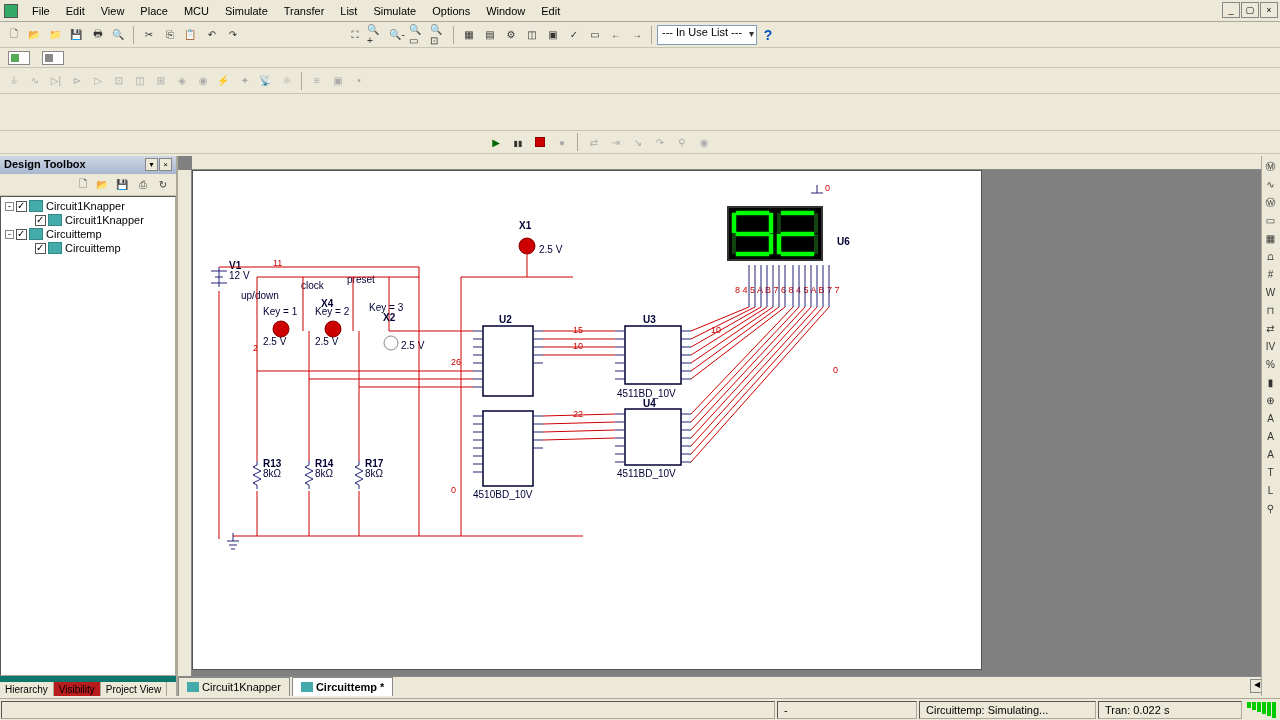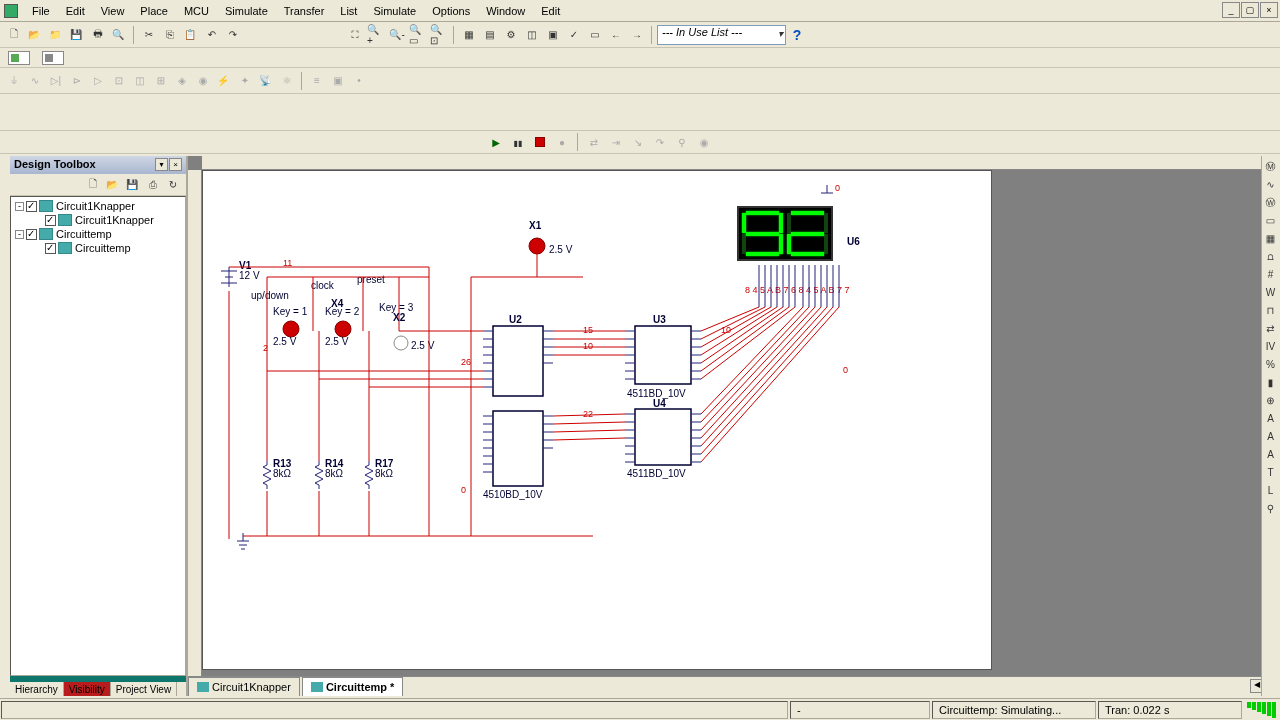--- a/index.html
+++ b/index.html
@@ -28,21 +28,21 @@
 .pause-btn::before { content:"▮▮"; font-size:8px; color:#333;}
 
 
 .switch-bar { height: 20px; background:#ece9d8; border-bottom:1px solid #c8c5b5; display:flex; padding-left:8px; gap:12px; align-items:center;}
 .switch-bar .sw { border:1px solid #888; background:#fff; height:14px; width:22px; position:relative; }
 .switch-bar .sw::before { content:""; position:absolute; left:2px; top:2px; width:8px; height:8px; background:#888;}
 .switch-bar .sw.on::before { background:#5a5;}
 .switch-bar .sw.on { }
 
 
-.workspace { position: absolute; top: 108px; bottom: 24px; left: 0; right: 0; display: flex; padding-left: 10px; }
+.workspace { position: absolute; top: 108px; bottom: 24px; left: 0; right: 0; display: flex; }
 
 
 .toolbox { width: 178px; background: #ece9d8; border-right: 2px solid #aca899; display: flex; flex-direction: column; }
 .toolbox-title { height: 18px; background: linear-gradient(#cfd7e5,#a8b6cf); padding: 2px 4px; font-weight: bold; display:flex; justify-content:space-between;}
 .toolbox-title .btns { display:flex; gap:1px; }
 .toolbox-title button { width:13px; height:13px; border:1px solid #888; background:#ece9d8; font-size:8px; line-height:1;}
 .toolbox-tb { height:22px; border-bottom:1px solid #c8c5b5; display:flex; align-items:center; justify-content:flex-end; gap:2px; padding:0 4px;}
 .toolbox-tb .tbtn { width:18px; height:18px;}
 .tree { flex:1; background:#fff; border:1px inset #aca899; overflow:auto; font-size:11px; padding:2px;}
 .tree-item { display:flex; align-items:center; padding:1px 0; white-space:nowrap;}
@@ -163,21 +163,21 @@
   <div class="tbtn">▦</div>
   <div class="tbtn">▤</div>
   <div class="tbtn">⚙</div>
   <div class="tbtn">◫</div>
   <div class="tbtn">▣</div>
   <div class="tbtn">✓</div>
   <div class="tbtn">▭</div>
   <div class="tbtn">←</div>
   <div class="tbtn">→</div>
   <div class="sep"></div>
-  <div class="combo" style="width:129px;font-style:italic;">--- In Use List ---</div>
+  <div class="combo" style="width:100px;">--- In Use List ---</div>
   <div class="tbtn help-icon">?</div>
 </div>
 
 <div class="switch-bar">
   <div class="sw on"></div>
   <div class="sw"></div>
 </div>
 
 <div class="toolbar">
   <div class="tbtn dis">⏚</div>
@@ -564,21 +564,21 @@
   <div class="tbtn">A</div>
   <div class="tbtn">A</div>
   <div class="tbtn">T</div>
   <div class="tbtn">L</div>
   <div class="tbtn">⚲</div>
 </div>
 
 <div class="statusbar">
   <div class="spacer"></div>
   <div class="cell" style="width:140px;">-</div>
-  <div class="cell" style="width:164px;">Circuittemp: Simulating...</div>
+  <div class="cell" style="width:177px;">Circuittemp: Simulating...</div>
   <div class="cell" style="width:144px;">Tran: 0.022 s</div>
   <div class="sim-bars">
     <div></div>
       <div></div>
       <div></div>
       <div></div>
       <div></div>
       <div></div>
   </div>
 </div>

